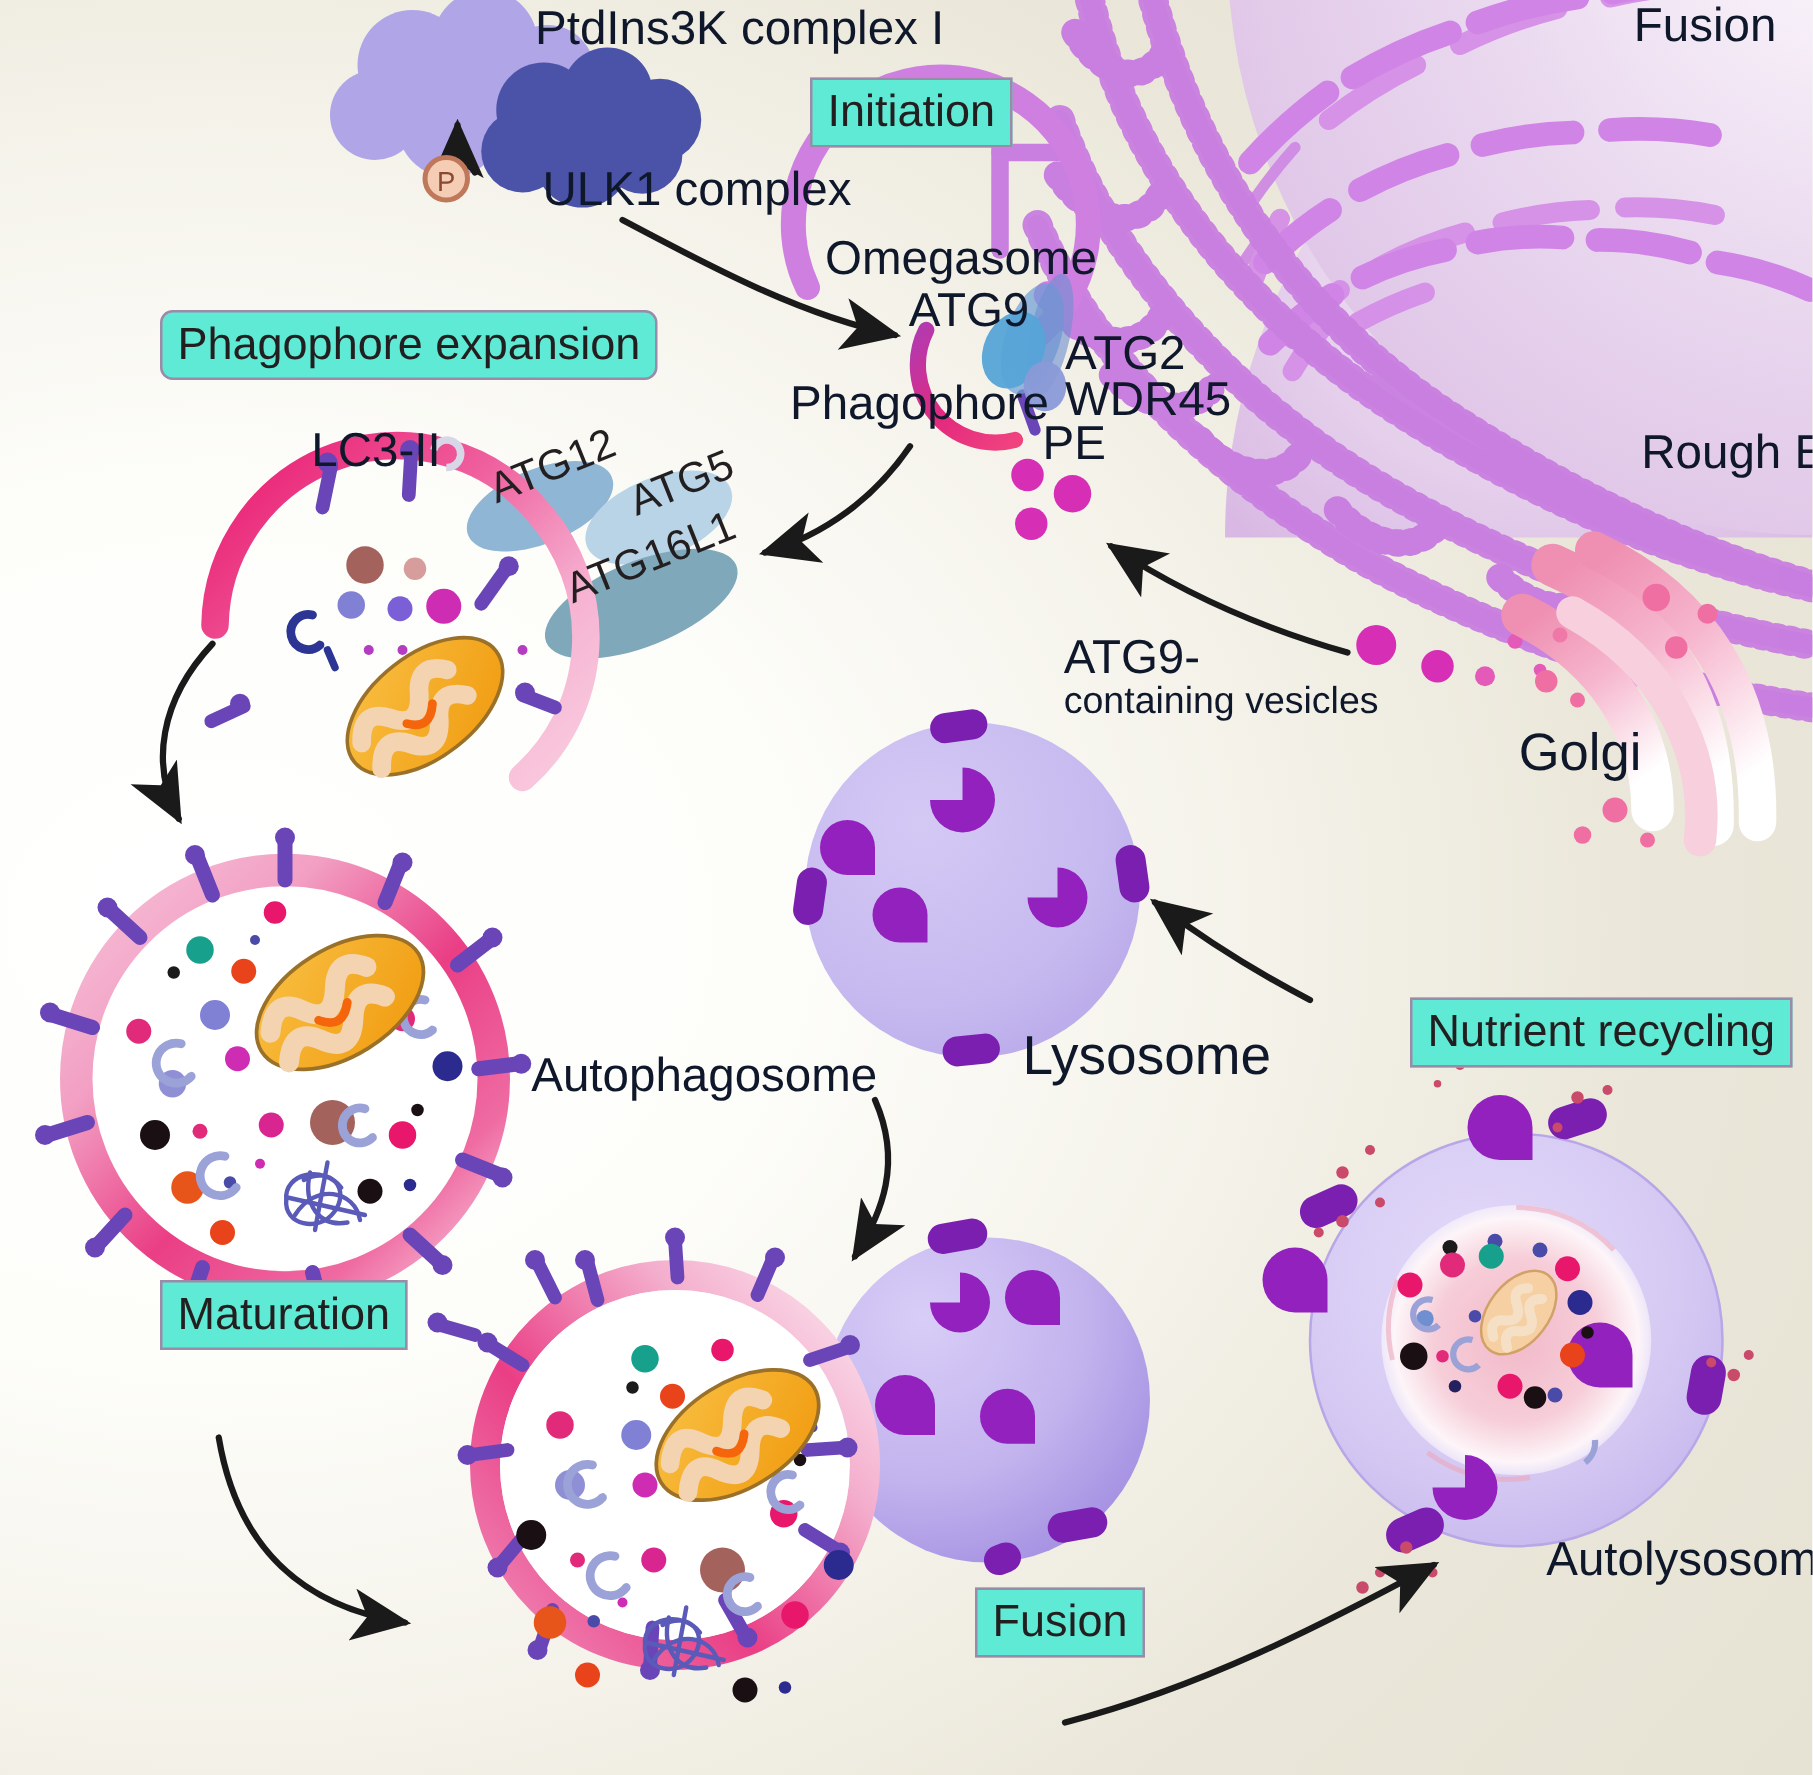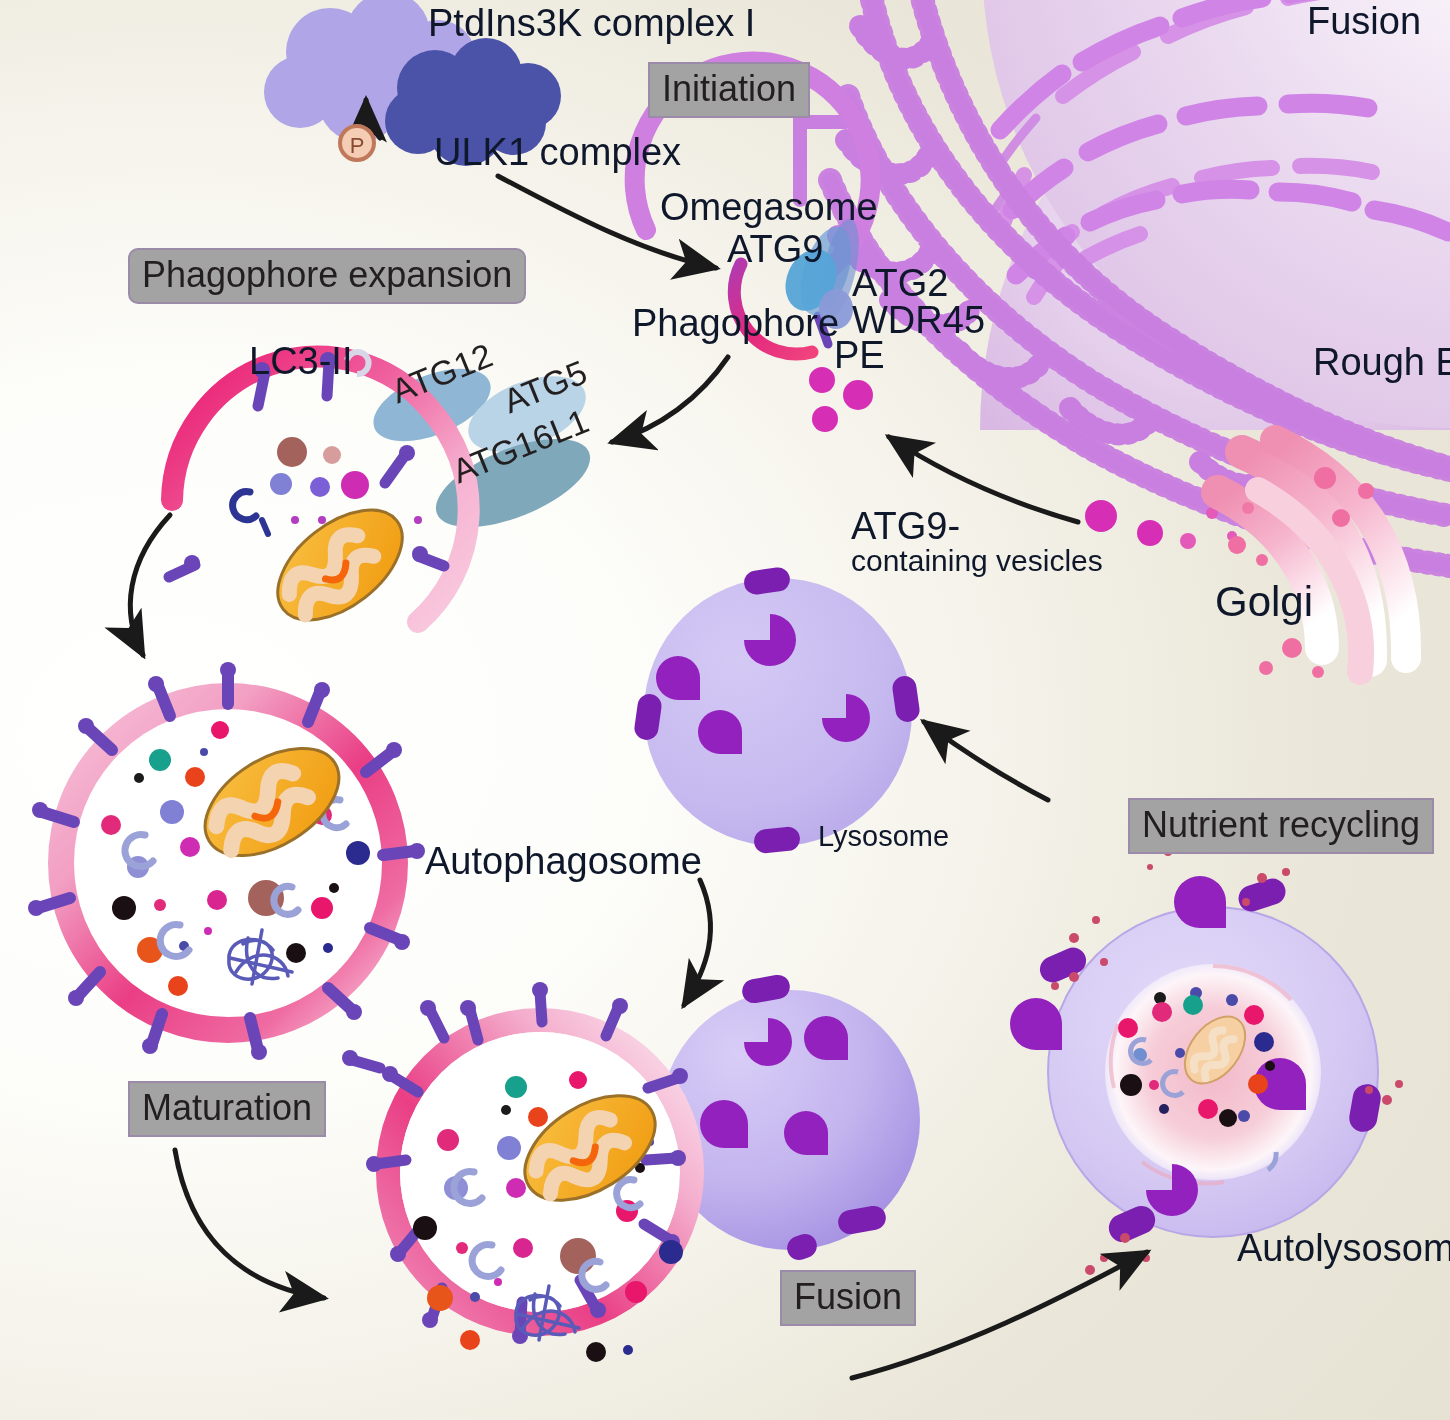--- a/index.html
+++ b/index.html
@@ -8,21 +8,21 @@
     font-family:"Liberation Sans", sans-serif;
     background:#ffffff;
   }
   #stage{position:relative;width:1450px;height:1420px;overflow:hidden;}
   #bg{position:absolute;inset:0;
       background:
         radial-gradient(120% 95% at 12% 52%, #ffffff 0%, #fdfdfa 26%, #f4f2e9 48%, #eae6d9 66%, #e4e0d1 100%);
   }
   svg.layer{position:absolute;left:0;top:0;width:1450px;height:1420px;}
   .lbl{position:absolute;color:#0f172a;font-family:"Liberation Sans",sans-serif;white-space:nowrap;}
-  .tag{position:absolute;background:#a3a3a3;border:2px solid #9b8aa8;color:#231f20;
+  .tag{position:absolute;background:#5eead4;border:2px solid #9b8aa8;color:#231f20;
        font-family:"Liberation Sans",sans-serif;font-weight:400;line-height:1;
        padding:7px 12px 9px 12px;white-space:nowrap;}
   .cplx{position:absolute;font-size:34px;color:#231f20;white-space:nowrap;
         font-family:"Liberation Sans",sans-serif;}
 </style>
 </head>
 <body>
 
 <div id="stage">
   <div id="bg"></div>
@@ -587,29 +587,29 @@
     <div class="lbl" style="left:632px;top:302px;font-size:38px;">Phagophore</div>
     <div class="lbl" style="left:852px;top:262px;font-size:38px;">ATG2</div>
     <div class="lbl" style="left:852px;top:299px;font-size:38px;">WDR45</div>
     <div class="lbl" style="left:834px;top:334px;font-size:38px;">PE</div>
     <div class="lbl" style="left:249px;top:340px;font-size:38px;">LC3-II</div>
     <div class="lbl" style="left:1307px;top:0px;font-size:38px;">Fusion</div>
     <div class="lbl" style="left:1313px;top:341px;font-size:38px;">Rough ER</div>
     <div class="lbl" style="left:851px;top:505px;font-size:38px;">ATG9-</div>
     <div class="lbl" style="left:851px;top:544px;font-size:30px;">containing vesicles</div>
     <div class="lbl" style="left:1215px;top:578px;font-size:42px;">Golgi</div>
-    <div class="lbl" style="left:818px;top:820px;font-size:29px;">Lysosome</div>
+    <div class="lbl" style="left:818px;top:820px;font-size:44px;">Lysosome</div>
     <div class="lbl" style="left:425px;top:840px;font-size:38px;">Autophagosome</div>
     <div class="lbl" style="left:1237px;top:1227px;font-size:38px;">Autolysosome</div>
   </div>
 
   <div>
     <div class="cplx" style="left:386px;top:375px;transform:rotate(-22deg);transform-origin:left top;">ATG12</div>
     <div class="cplx" style="left:498px;top:385px;transform:rotate(-22deg);transform-origin:left top;">ATG5</div>
     <div class="cplx" style="left:447px;top:455px;transform:rotate(-22deg);transform-origin:left top;">ATG16L1</div>
   </div>
 
   <div class="tag" style="left:648px;top:62px;font-size:36px;">Initiation</div>
   <div class="tag" style="left:128px;top:248px;font-size:36px;border-radius:10px;">Phagophore expansion</div>
   <div class="tag" style="left:1128px;top:798px;font-size:36px;">Nutrient recycling</div>
-  <div class="tag" style="left:128px;top:1081px;font-size:36px;">Maturation</div>
+  <div class="tag" style="left:128px;top:1024px;font-size:36px;">Maturation</div>
   <div class="tag" style="left:780px;top:1270px;font-size:36px;">Fusion</div>
 </div>
 
 </body></html>

